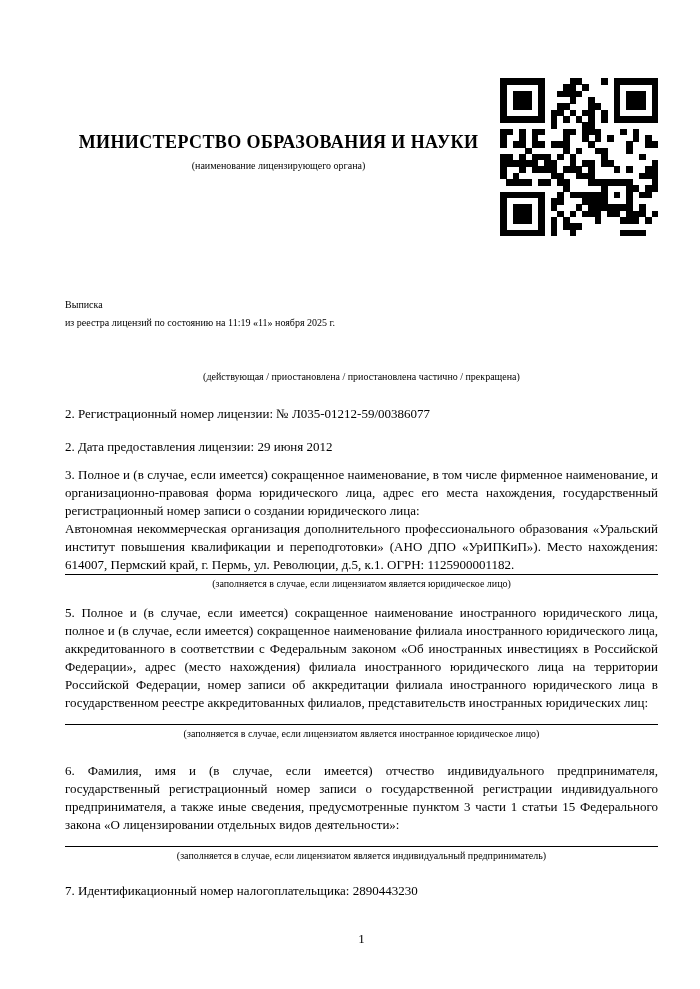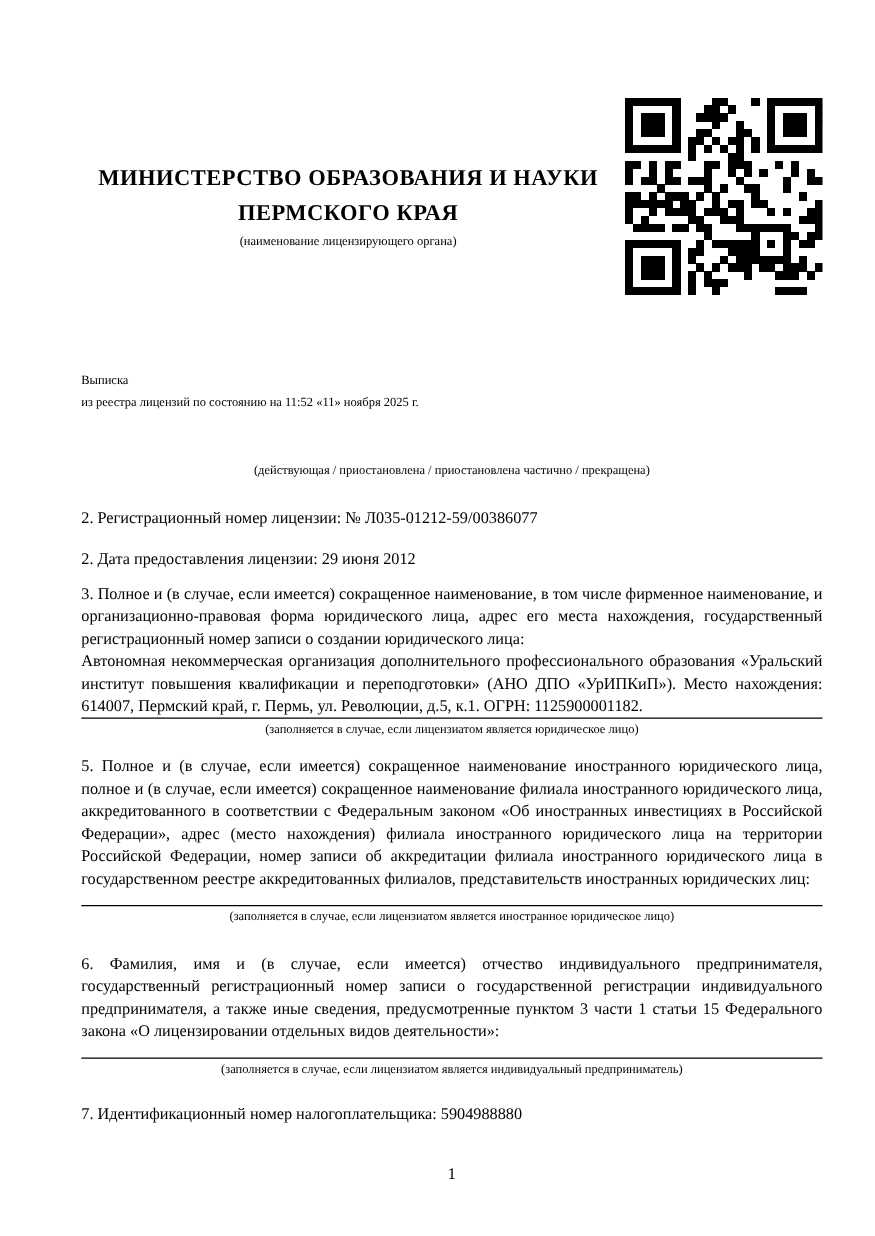--- a/index.html
+++ b/index.html
@@ -43,21 +43,20 @@
   }
 </style>
 </head>
 <body>
 
 <div class="page">
 
   <div class="header">
     <div class="ministry">
       <div class="ministry-name">МИНИСТЕРСТВО ОБРАЗОВАНИЯ И НАУКИ</div>
-      <div class="ministry-name">ПЕРМСКОГО КРАЯ</div>
       <div class="ministry-caption">(наименование лицензирующего органа)</div>
     </div>
     <div class="qr">
       <svg id="qr-svg" viewBox="0 0 25 25" shape-rendering="crispEdges" xmlns="http://www.w3.org/2000/svg">
           <rect x="0" y="0" width="1.05" height="1.05" fill="#000000"></rect>
           <rect x="1" y="0" width="1.05" height="1.05" fill="#000000"></rect>
           <rect x="2" y="0" width="1.05" height="1.05" fill="#000000"></rect>
           <rect x="3" y="0" width="1.05" height="1.05" fill="#000000"></rect>
           <rect x="4" y="0" width="1.05" height="1.05" fill="#000000"></rect>
           <rect x="5" y="0" width="1.05" height="1.05" fill="#000000"></rect>
@@ -348,21 +347,21 @@
           <rect x="19" y="24" width="1.05" height="1.05" fill="#000000"></rect>
           <rect x="20" y="24" width="1.05" height="1.05" fill="#000000"></rect>
           <rect x="21" y="24" width="1.05" height="1.05" fill="#000000"></rect>
           <rect x="22" y="24" width="1.05" height="1.05" fill="#000000"></rect>
         </svg>
     </div>
   </div>
 
   <div class="doc-title">
     <div>Выписка</div>
-    <div>из реестра лицензий по состоянию на 11:52 «11» ноября 2025 г.</div>
+    <div>из реестра лицензий по состоянию на 11:19 «11» ноября 2025 г.</div>
   </div>
 
   <div class="item item-status">
     <div class="small-caption">(действующая / приостановлена / приостановлена частично / прекращена)</div>
   </div>
 
   <div class="item item-regnum">
     <div>2. Регистрационный номер лицензии: № Л035-01212-59/00386077</div>
   </div>
 
@@ -385,18 +384,18 @@
   </div>
 
   <div class="item item-entrep">
     <div class="just">6. Фамилия, имя и (в случае, если имеется) отчество индивидуального предпринимателя, государственный регистрационный номер записи о государственной регистрации индивидуального предпринимателя, а также иные сведения, предусмотренные пунктом 3 части 1 статьи 15 Федерального закона «О лицензировании отдельных видов деятельности»:</div>
     <div class="gap"></div>
     <div class="rule"></div>
     <div class="small-caption">(заполняется в случае, если лицензиатом является индивидуальный предприниматель)</div>
   </div>
 
   <div class="item item-inn">
-    <div>7. Идентификационный номер налогоплательщика: 5904988880</div>
+    <div>7. Идентификационный номер налогоплательщика: 2890443230</div>
   </div>
 
   <div class="page-number">1</div>
 
 </div>
 
 </body></html>

